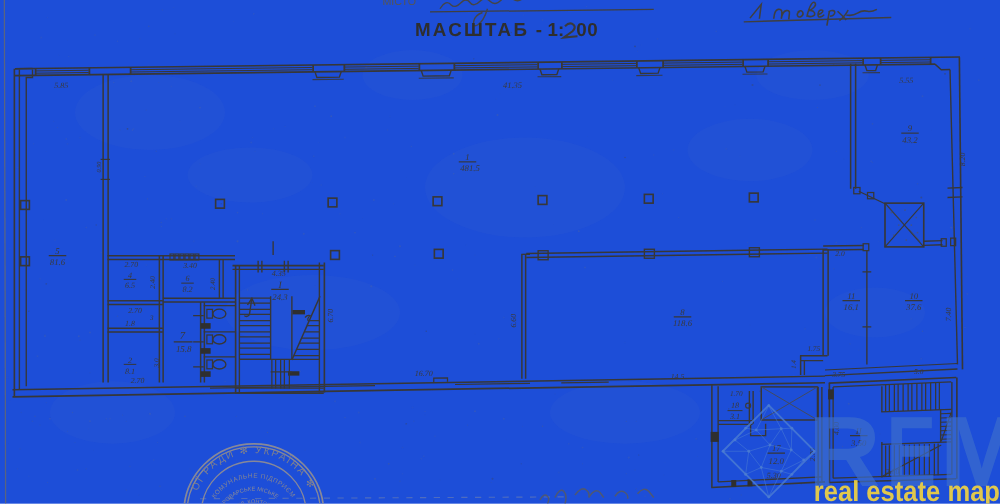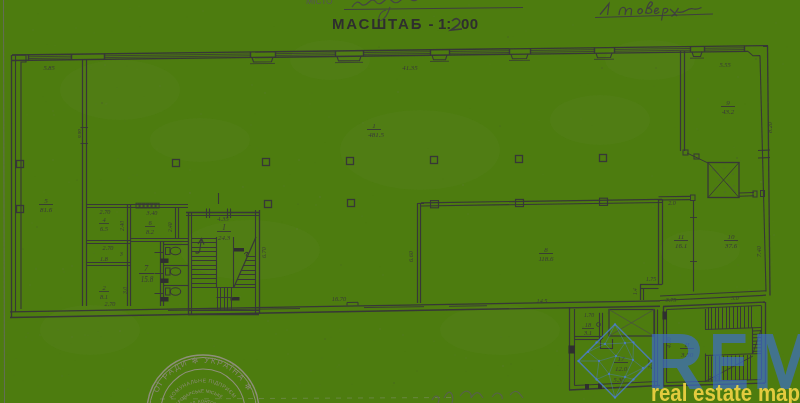--- a/index.html
+++ b/index.html
@@ -1,14 +1,14 @@
 <!DOCTYPE html>
 <html><head><meta charset="utf-8"><style>
 html,body{margin:0;padding:0;}
-.page{position:relative;width:800px;height:403px;background:#4d7c0f;overflow:hidden;}
+.page{position:relative;width:800px;height:403px;background:#1d4ed8;overflow:hidden;}
 </style></head><body>
 <div class="page">
 <svg width="800" height="403" viewBox="0 0 800 403">
 
 <g>
         <ellipse cx="120" cy="90" rx="60" ry="30" fill="#b8b2a8" opacity="0.035"></ellipse>
         <ellipse cx="420" cy="150" rx="80" ry="40" fill="#b8b2a8" opacity="0.035"></ellipse>
         <ellipse cx="250" cy="250" rx="70" ry="30" fill="#b8b2a8" opacity="0.035"></ellipse>
         <ellipse cx="600" cy="120" rx="50" ry="25" fill="#b8b2a8" opacity="0.035"></ellipse>
         <ellipse cx="330" cy="60" rx="40" ry="20" fill="#b8b2a8" opacity="0.035"></ellipse>

